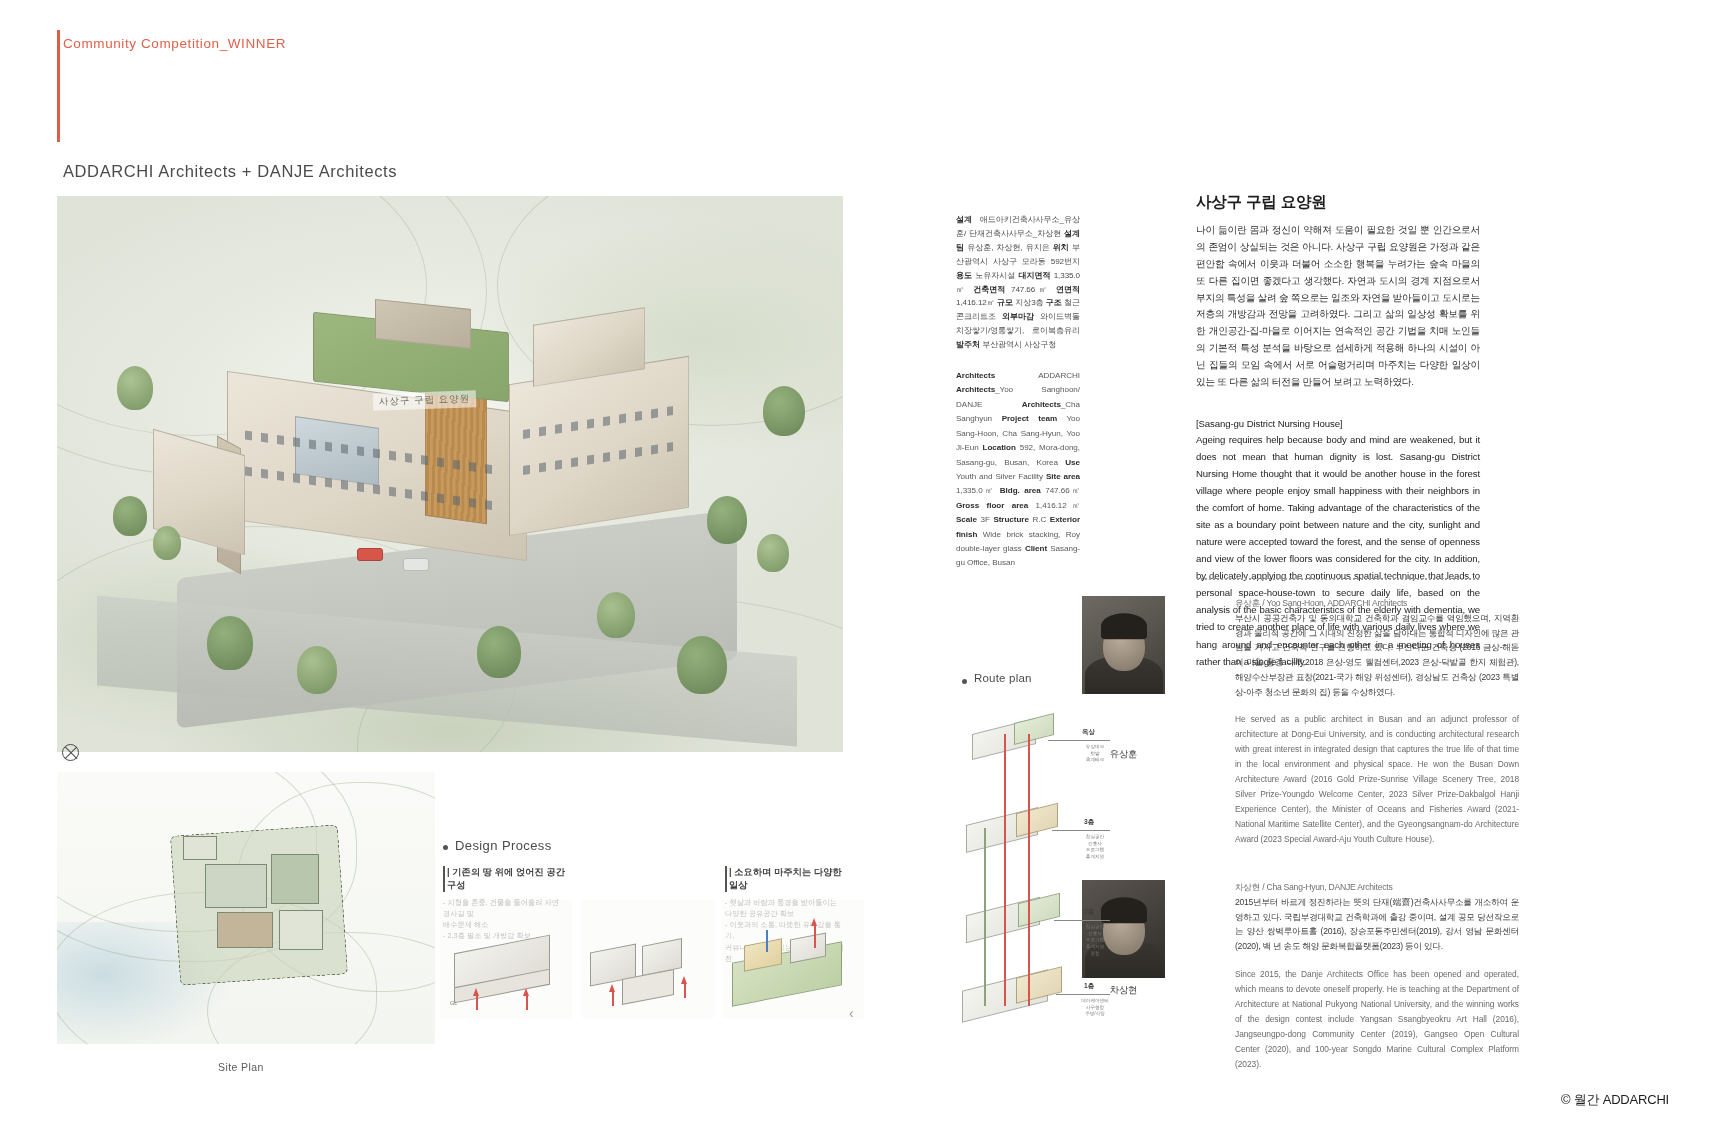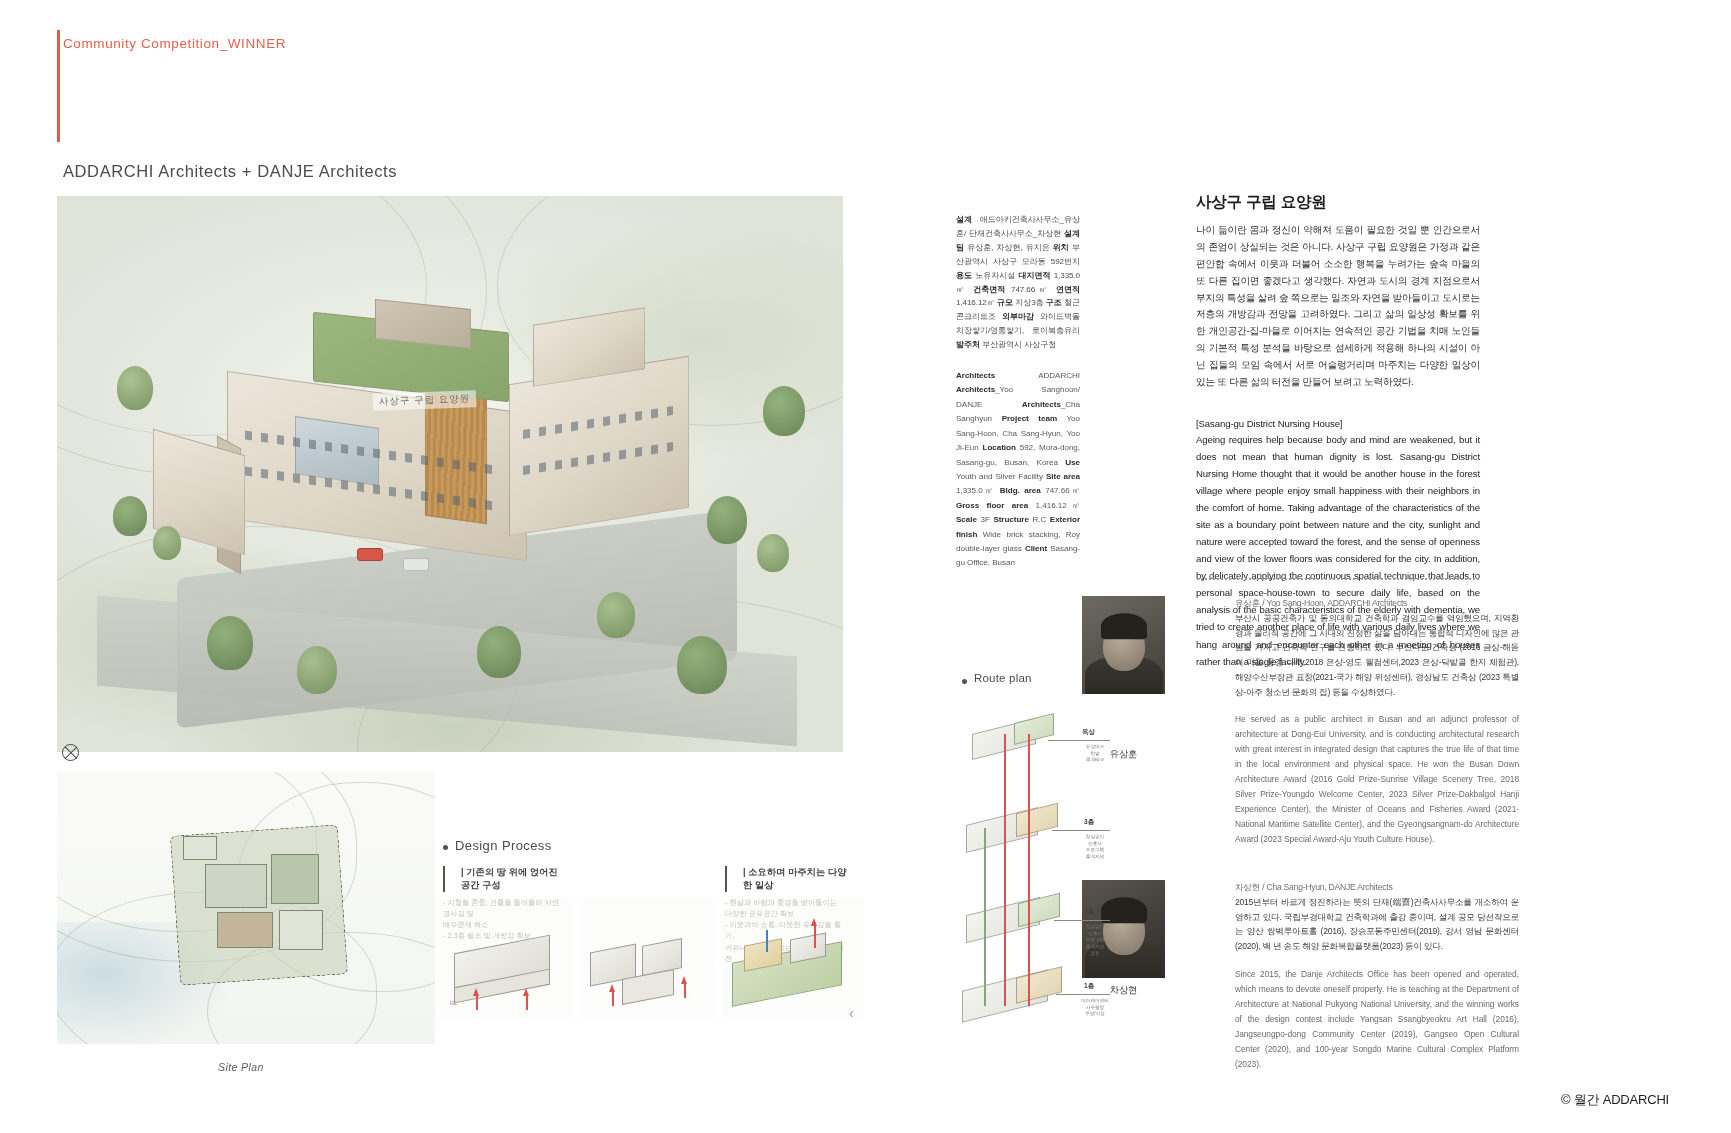--- a/index.html
+++ b/index.html
@@ -120,39 +120,39 @@
   }
   .north::before, .north::after {
     content: ""; position: absolute; left: 50%; top: 50%;
     width: 17px; height: 1.4px; background: #4a4a4a;
     transform-origin: center;
   }
   .north::before { transform: translate(-50%,-50%) rotate(45deg); }
   .north::after  { transform: translate(-50%,-50%) rotate(-45deg); }
   .sp-caption {
     position: absolute; left: 218px; top: 1061px;
-    font-size: 10.5px; color: #5b5b5b; letter-spacing: .4px; font-style: italic;
+    font-size: 10.5px; color: #5b5b5b; letter-spacing: .4px;
   }
 
   
   .dp-head {
     position: absolute; left: 455px; top: 838px;
     font-size: 13px; color: #4b4b4d; letter-spacing: .4px;
   }
   .dp-bullet {
     position: absolute; left: 443px; top: 845px;
     width: 5px; height: 5px; border-radius: 50%; background: #55554f;
   }
   .dp-col { position: absolute; top: 866px; }
   .dp-col.c1 { left: 443px; width: 124px; }
   .dp-col.c2 { left: 585px; width: 124px; }
   .dp-col.c3 { left: 725px; width: 124px; }
   .dp-title {
     font-size: 9.2px; font-weight: bold; color: #3f3f3f;
-    border-left: 2.2px solid #55554f; padding-left: 16px;
+    border-left: 2.2px solid #55554f; padding-left: 2px;
     letter-spacing: .1px;
   }
   .dp-body {
     margin-top: 5px; font-size: 7.2px; line-height: 1.55; color: #6a6a6a;
     letter-spacing: .05px; white-space: pre-line;
   }
   .dp-diagram {
     position: absolute; top: 900px; height: 118px;
     background: rgba(250,250,248,.6);
   }

